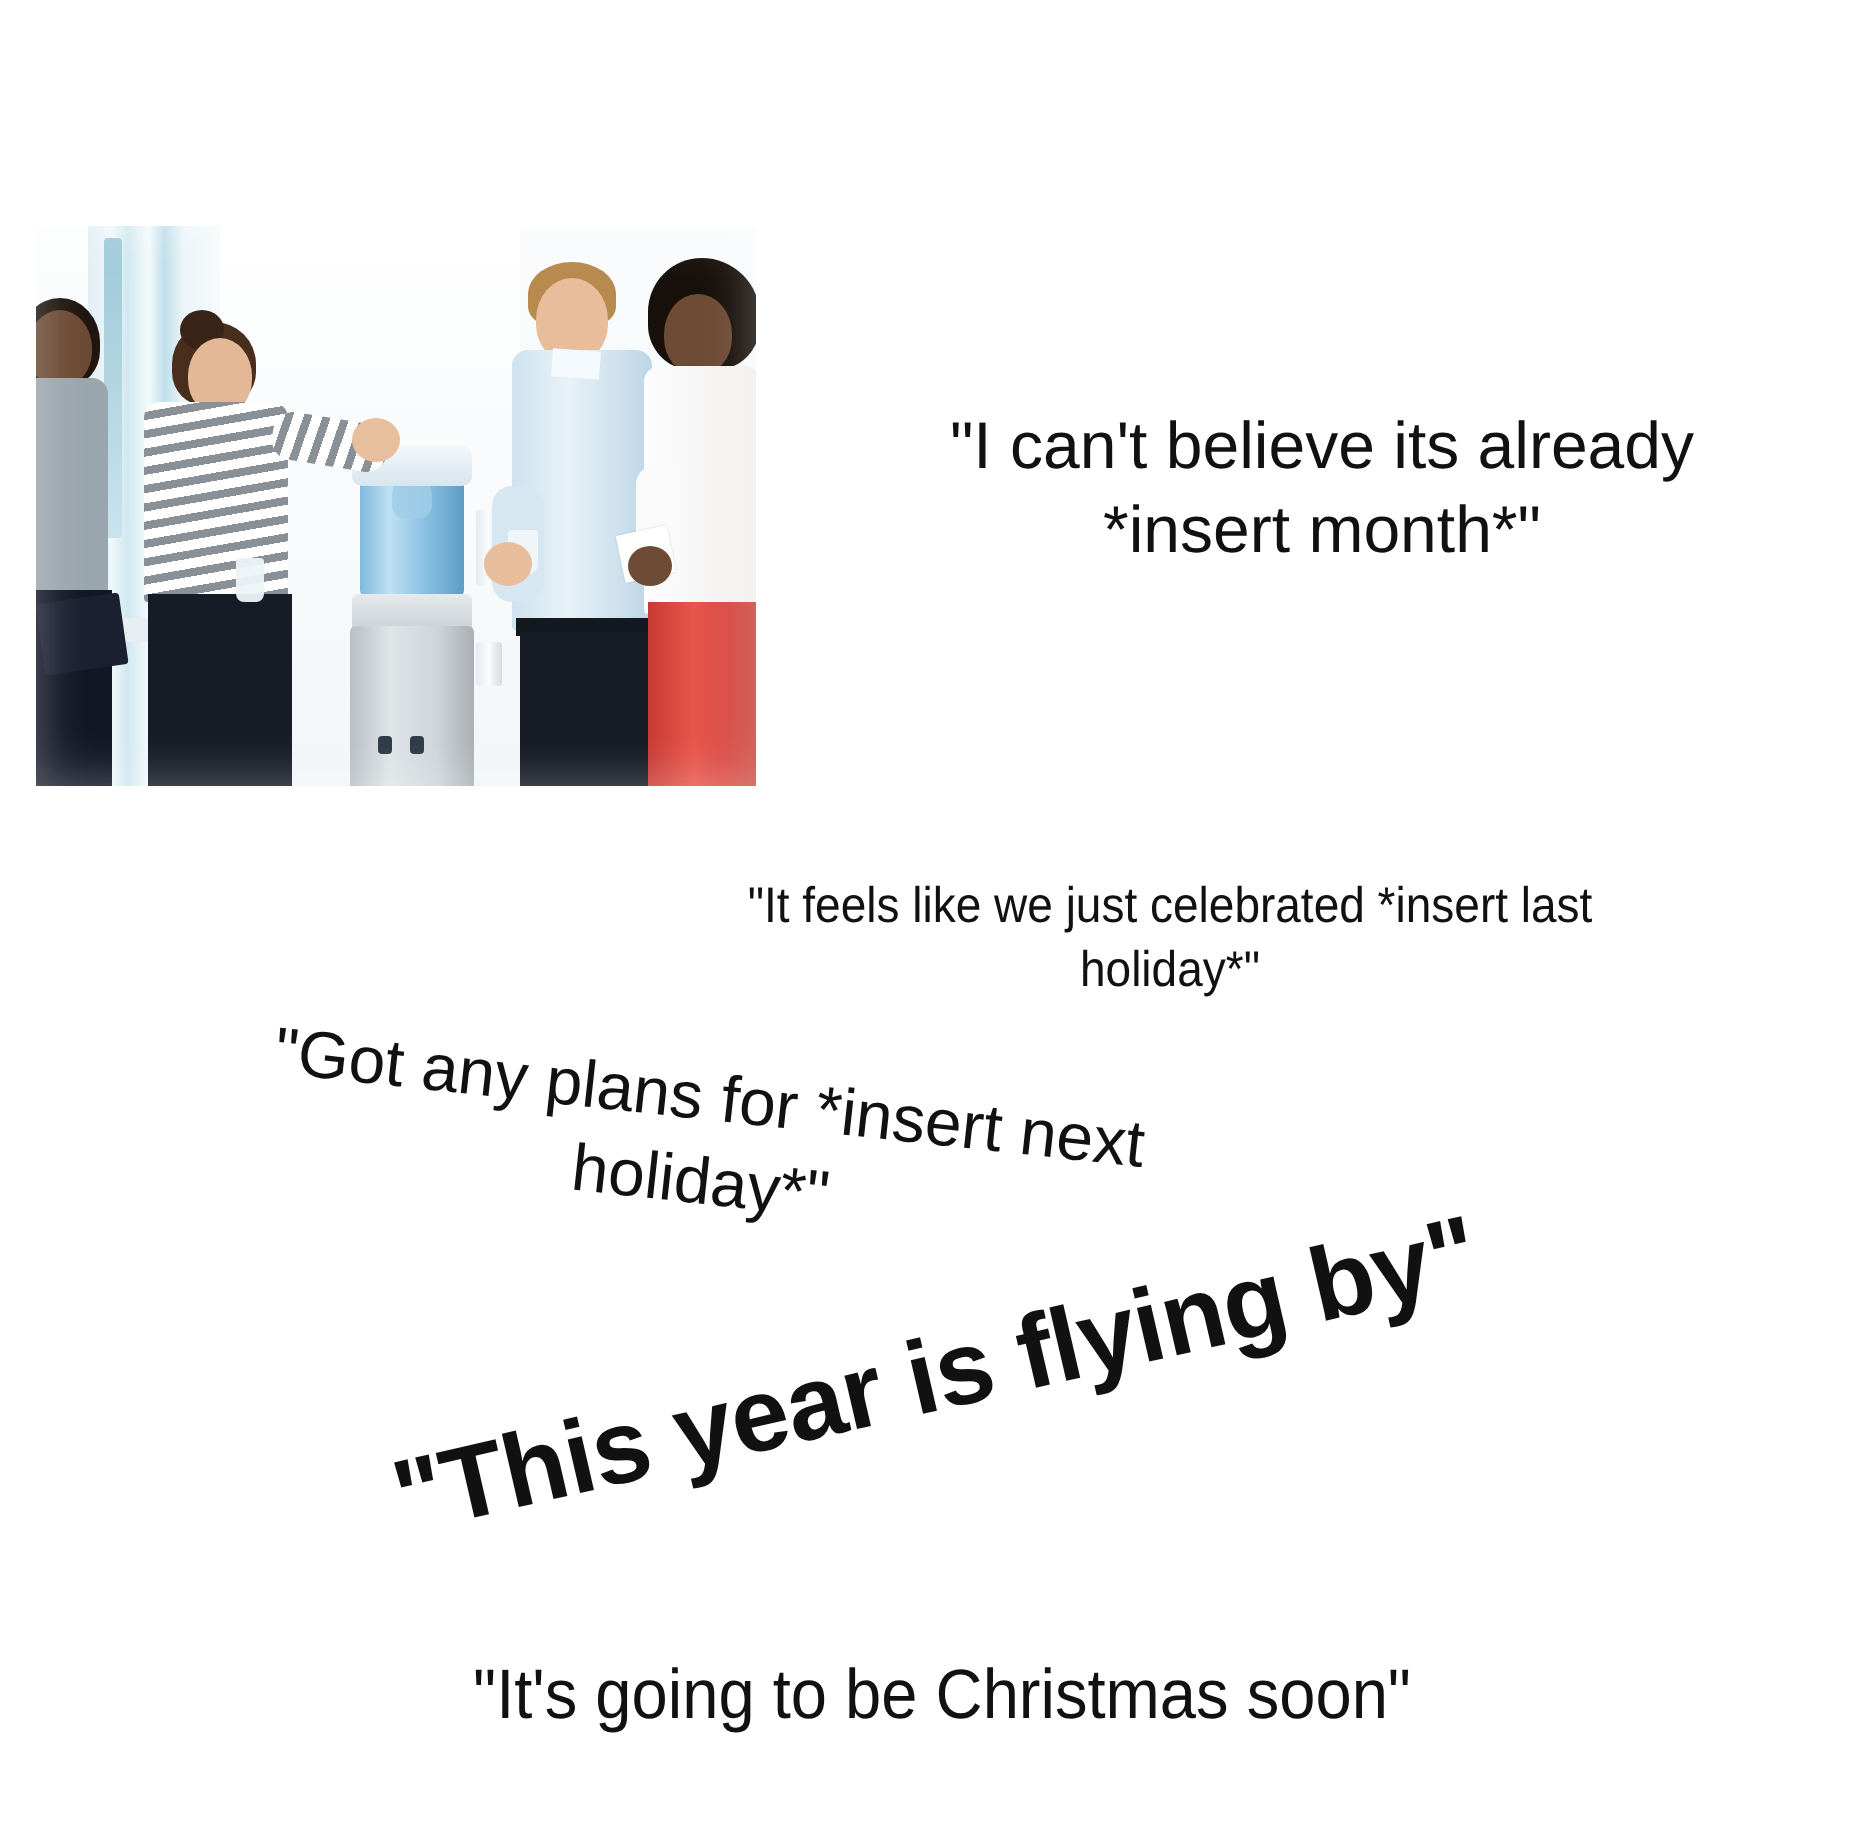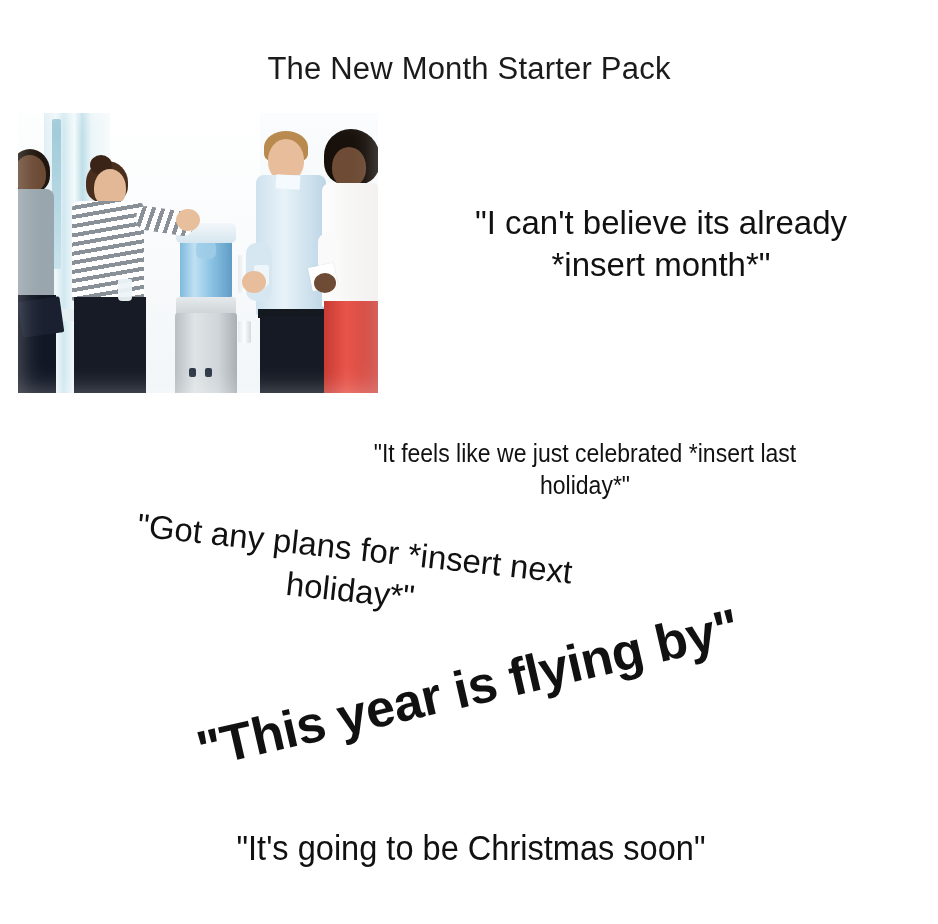--- a/index.html
+++ b/index.html
@@ -295,21 +295,20 @@
     font-weight: 400;
     transform: scaleX(0.93);
     transform-origin: 50% 50%;
   }
 </style>
 </head>
 <body>
 
 <div id="meme">
 
-  <div class="title">The New Month Starter Pack</div>
 
   <div class="photo">
     <div class="photo-scene">
 
       <div class="win"></div>
       <div class="win-bar"></div>
       <div class="wall-panel"></div>
       <div class="wall-panel2"></div>
       <div class="counter"></div>
 

